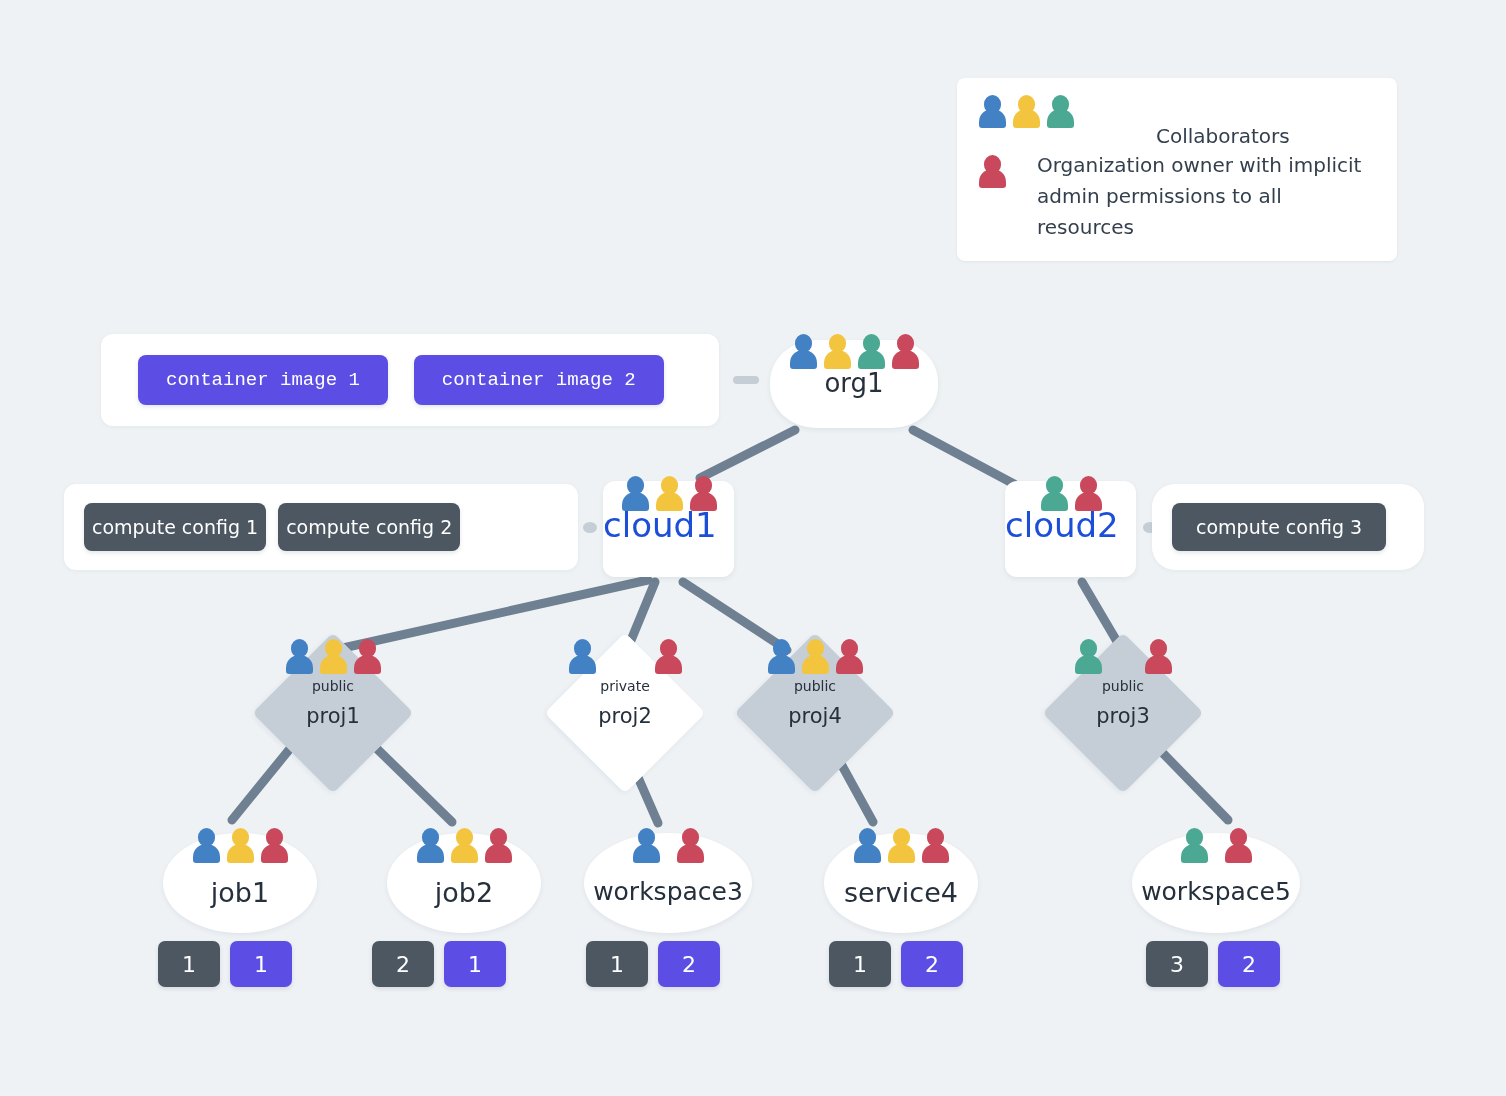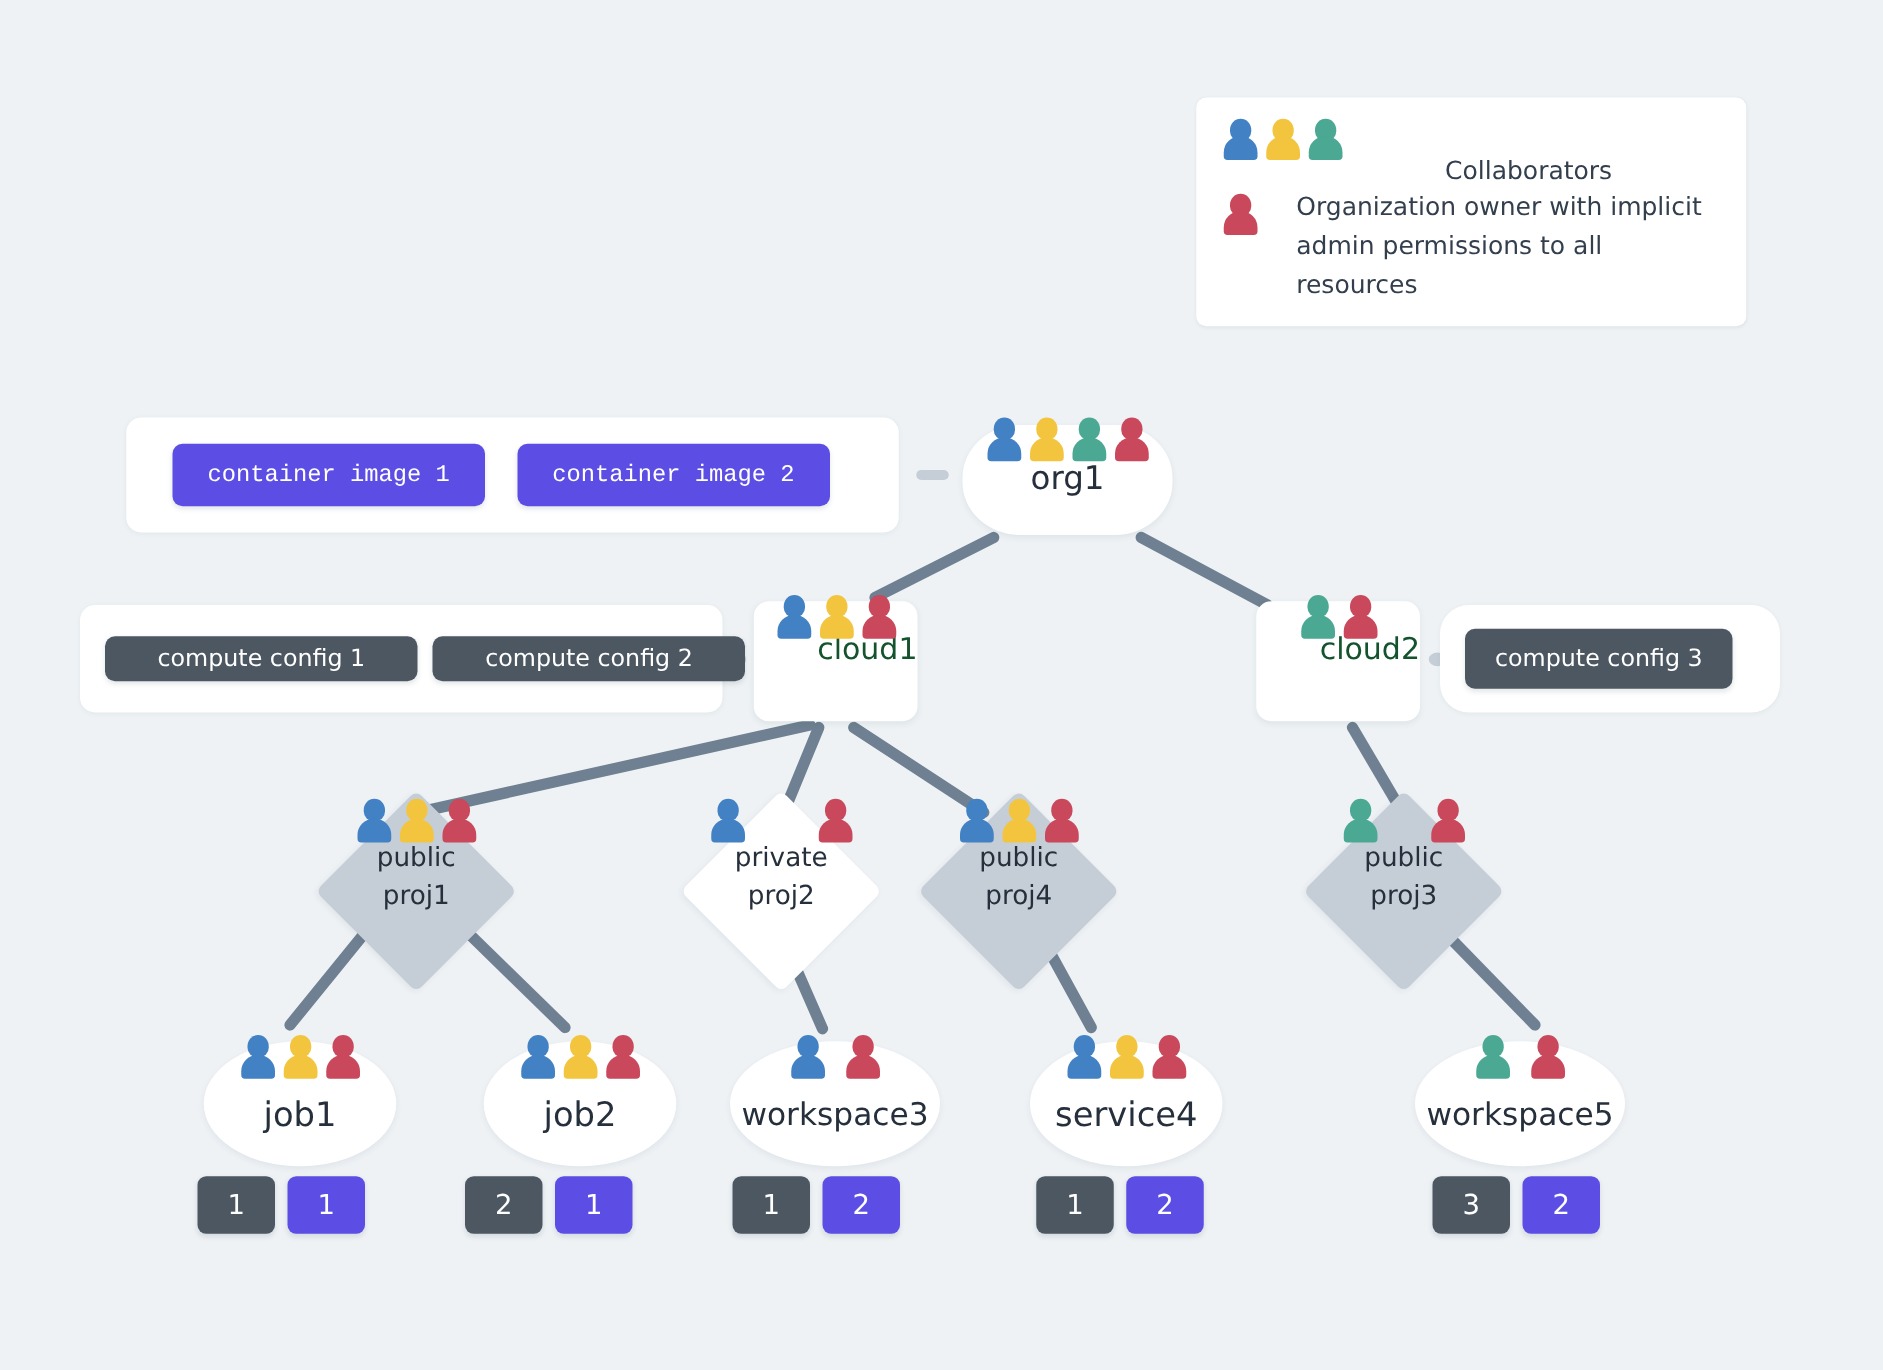--- a/index.html
+++ b/index.html
@@ -122,23 +122,23 @@
     position: absolute;
     background: #ffffff;
     border-radius: 12px;
     box-shadow: 0 2px 5px rgba(40,60,80,0.08);
     z-index: 4;
   }
   .cloud-node .node-label {
     position: absolute;
     left: 0; right: 0;
     top: 24px;
-    text-align: right;
-    font-size: 24px;
-    color: #14532d;
+    text-align: left;
+    font-size: 34px;
+    color: #1d4ed8;
   }
   #cloud1 { left: 603px; top: 481px; width: 131px; height: 96px; }
   #cloud2 { left: 1005px; top: 481px; width: 131px; height: 96px; }
 
   
   .proj-wrap {
     position: absolute;
     width: 160px; height: 160px;
     z-index: 3;
   }
@@ -155,21 +155,21 @@
   .proj-text {
     position: absolute;
     left: 0; right: 0;
     top: 38px;
     text-align: center;
     z-index: 5;
     pointer-events: none;
   }
   .proj-text .vis {
     display: block;
-    font-size: 21px;
+    font-size: 14px;
     color: #26303c;
     line-height: 30px;
   }
   .proj-text .nm {
     display: block;
     font-size: 21px;
     color: #26303c;
     line-height: 30px;
   }
   #proj1 { left: 253px; top: 633px; }
@@ -252,21 +252,21 @@
     gap: 26px;
   }
   #images-panel .chip { padding: 0 28px; height: 50px; font-family: Liberation Mono, monospace; }
 
   #configs-panel-left {
     left: 64px; top: 484px;
     width: 514px; height: 86px;
     padding: 0 0 0 20px;
     gap: 12px;
   }
-  #configs-panel-left .chip { padding: 0 42px; height: 36px; }
+  #configs-panel-left .chip { padding: 0 8px; height: 48px; }
 
   #configs-panel-right {
     left: 1152px; top: 484px;
     width: 272px; height: 86px;
     padding: 0 0 0 20px;
     border-radius: 23px;
   }
   #configs-panel-right .chip { padding: 0 24px; height: 48px; }
 
   

